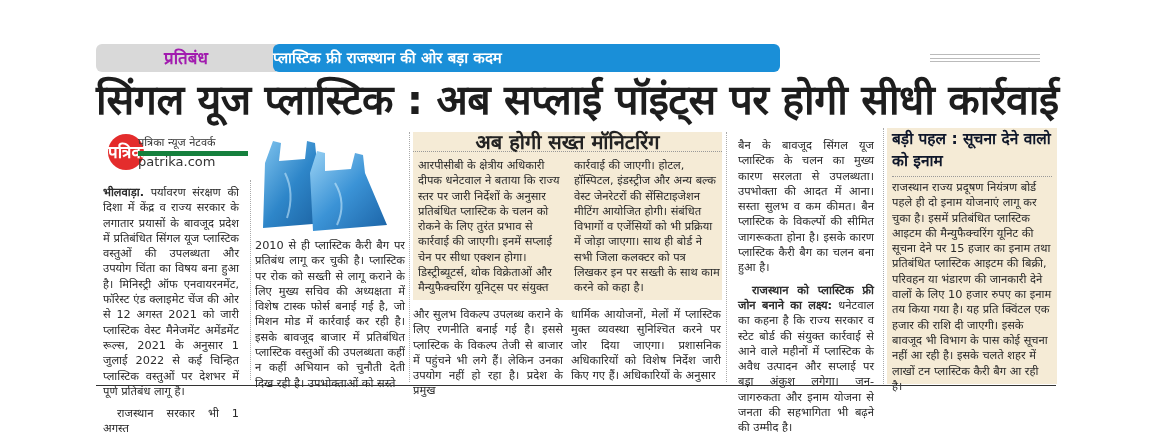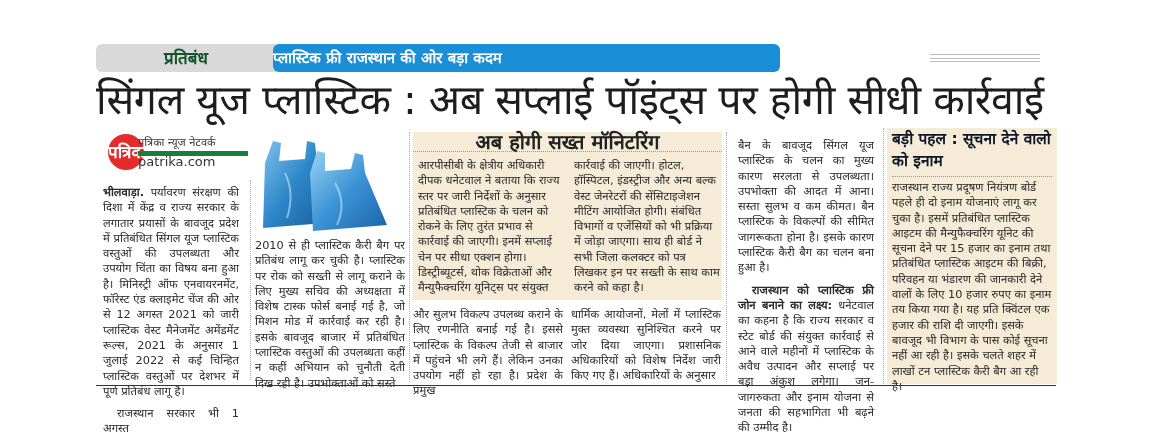--- a/index.html
+++ b/index.html
@@ -2,36 +2,36 @@
 <html><head>
 <meta charset="utf-8">
 <style>
   * { box-sizing: border-box; margin: 0; padding: 0; }
   html, body { width: 1152px; height: 432px; background: #ffffff; overflow: hidden; }
   body { position: relative; font-family: "DejaVu Sans", sans-serif; color: #2a2a2a; }
 
   .tag-pill {
     position: absolute; left: 96px; top: 44px; width: 180px; height: 28px;
     background: #d9d9d9; border-radius: 6px 0 0 6px;
-    font-weight: bold; font-size: 17px; color: #14532d; text-align: center; line-height: 28px;
+    font-weight: bold; font-size: 17px; color: #a21caf; text-align: center; line-height: 28px;
   }
   .kicker-bar {
     position: absolute; left: 273px; top: 44px; width: 507px; height: 28px;
     background: #1a8fd8; border-radius: 6px;
     color: #ffffff; font-weight: bold; font-size: 15px; text-align: left; line-height: 28px;
   }
   .kicker-lines {
     position: absolute; left: 930px; top: 54px; width: 110px; height: 8px;
     border-top: 1px solid #bbb; border-bottom: 1px solid #bbb;
   }
   .kicker-lines::after { content:""; position:absolute; left:0; right:0; top:3px; border-top:1px solid #bbb; }
 
   .headline {
     position: absolute; left: 96px; top: 74px; width: 960px; height: 52px;
-    font-size: 41px; font-weight: normal; color: #1d1d1d; letter-spacing: -0.5px; line-height: 52px;
+    font-size: 41px; font-weight: bold; color: #1d1d1d; letter-spacing: -0.5px; line-height: 52px;
     white-space: nowrap;
   }
 
   .byline { position: absolute; left: 96px; top: 130px; width: 150px; height: 44px; }
   .logo {
     position: absolute; left: 12px; top: 4px; width: 36px; height: 36px; border-radius: 50%;
     background: #e42c2c; color: #fff; font-size: 17px; font-weight: bold; text-align: center; line-height: 36px;
   }
   .byline-net { position: absolute; left: 42px; top: 4px; font-size: 11px; color: #333; width: 110px; border-bottom: 5px solid #15803d; padding-bottom: 2px; white-space: nowrap; }
   .byline-site { position: absolute; left: 42px; top: 24px; font-size: 13px; color: #333; }

